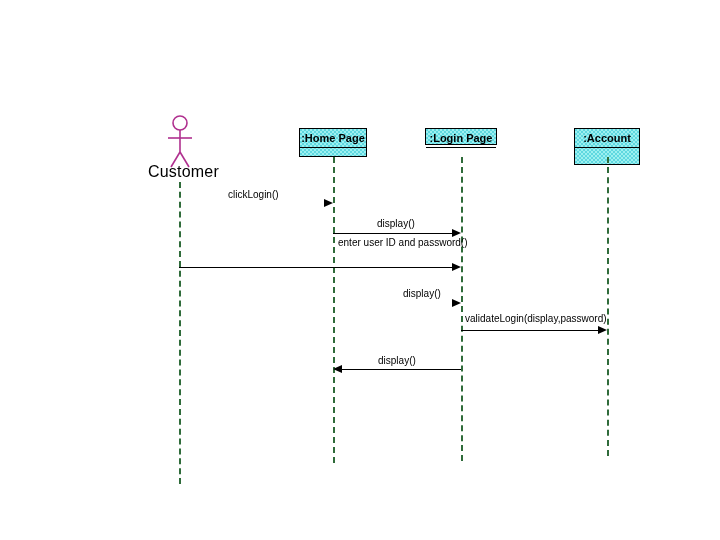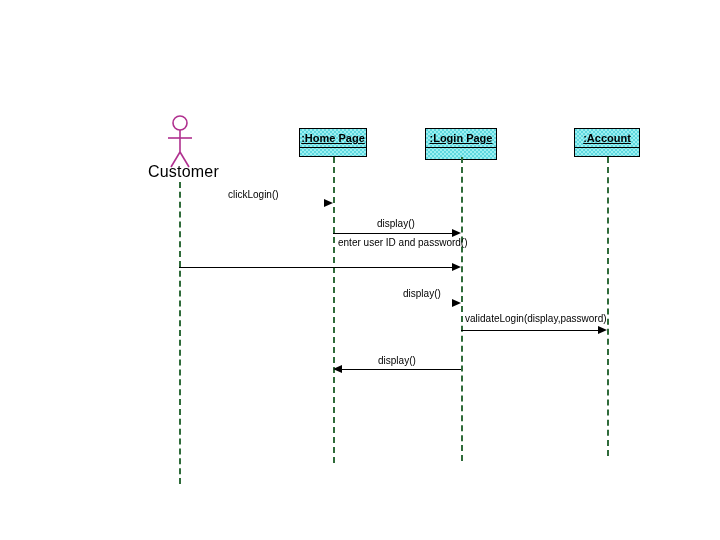--- a/index.html
+++ b/index.html
@@ -47,21 +47,20 @@
     position: absolute;
     left: 0;
     right: 0;
     top: 0;
     height: 18px;
     line-height: 18px;
     text-align: center;
     font-size: 11px;
     font-weight: bold;
     color: #000000;
-    text-decoration: underline;
     white-space: nowrap;
     overflow: hidden;
   }
   .obj-divider {
     position: absolute;
     left: 0;
     right: 0;
     height: 0;
     border-top: 1px solid #000000;
   }
@@ -117,27 +116,27 @@
   </div>
   <div class="actor-label" style="left:148px; top:163px;">Customer</div>
   <div class="lifeline" style="left:179px; top:182px; height:302px;"></div>
 
   <div class="obj-box" style="left:299px; top:128px; width:68px; height:29px;">
     <div class="obj-title">:Home Page</div>
     <div class="obj-divider" style="top:18px;"></div>
   </div>
   <div class="lifeline" style="left:333px; top:157px; height:306px;"></div>
 
-  <div class="obj-box" style="left:425px; top:128px; width:72px; height:32px;">
+  <div class="obj-box" style="left:425px; top:128px; width:72px; height:17px;">
     <div class="obj-title">:Login Page</div>
     <div class="obj-divider" style="top:18px;"></div>
   </div>
   <div class="lifeline" style="left:461px; top:157px; height:304px;"></div>
 
-  <div class="obj-box" style="left:574px; top:128px; width:66px; height:29px;">
+  <div class="obj-box" style="left:574px; top:128px; width:66px; height:37px;">
     <div class="obj-title">:Account</div>
     <div class="obj-divider" style="top:18px;"></div>
   </div>
   <div class="lifeline" style="left:607px; top:157px; height:299px;"></div>
 
   <div class="msg-label" style="left:228px; top:189px;">clickLogin()</div>
   <div class="arrow-right" style="left:324px; top:199px;"></div>
 
   <div class="msg-label" style="left:377px; top:218px;">display()</div>
   <div class="msg-line" style="left:333px; top:233px; width:119px;"></div>

